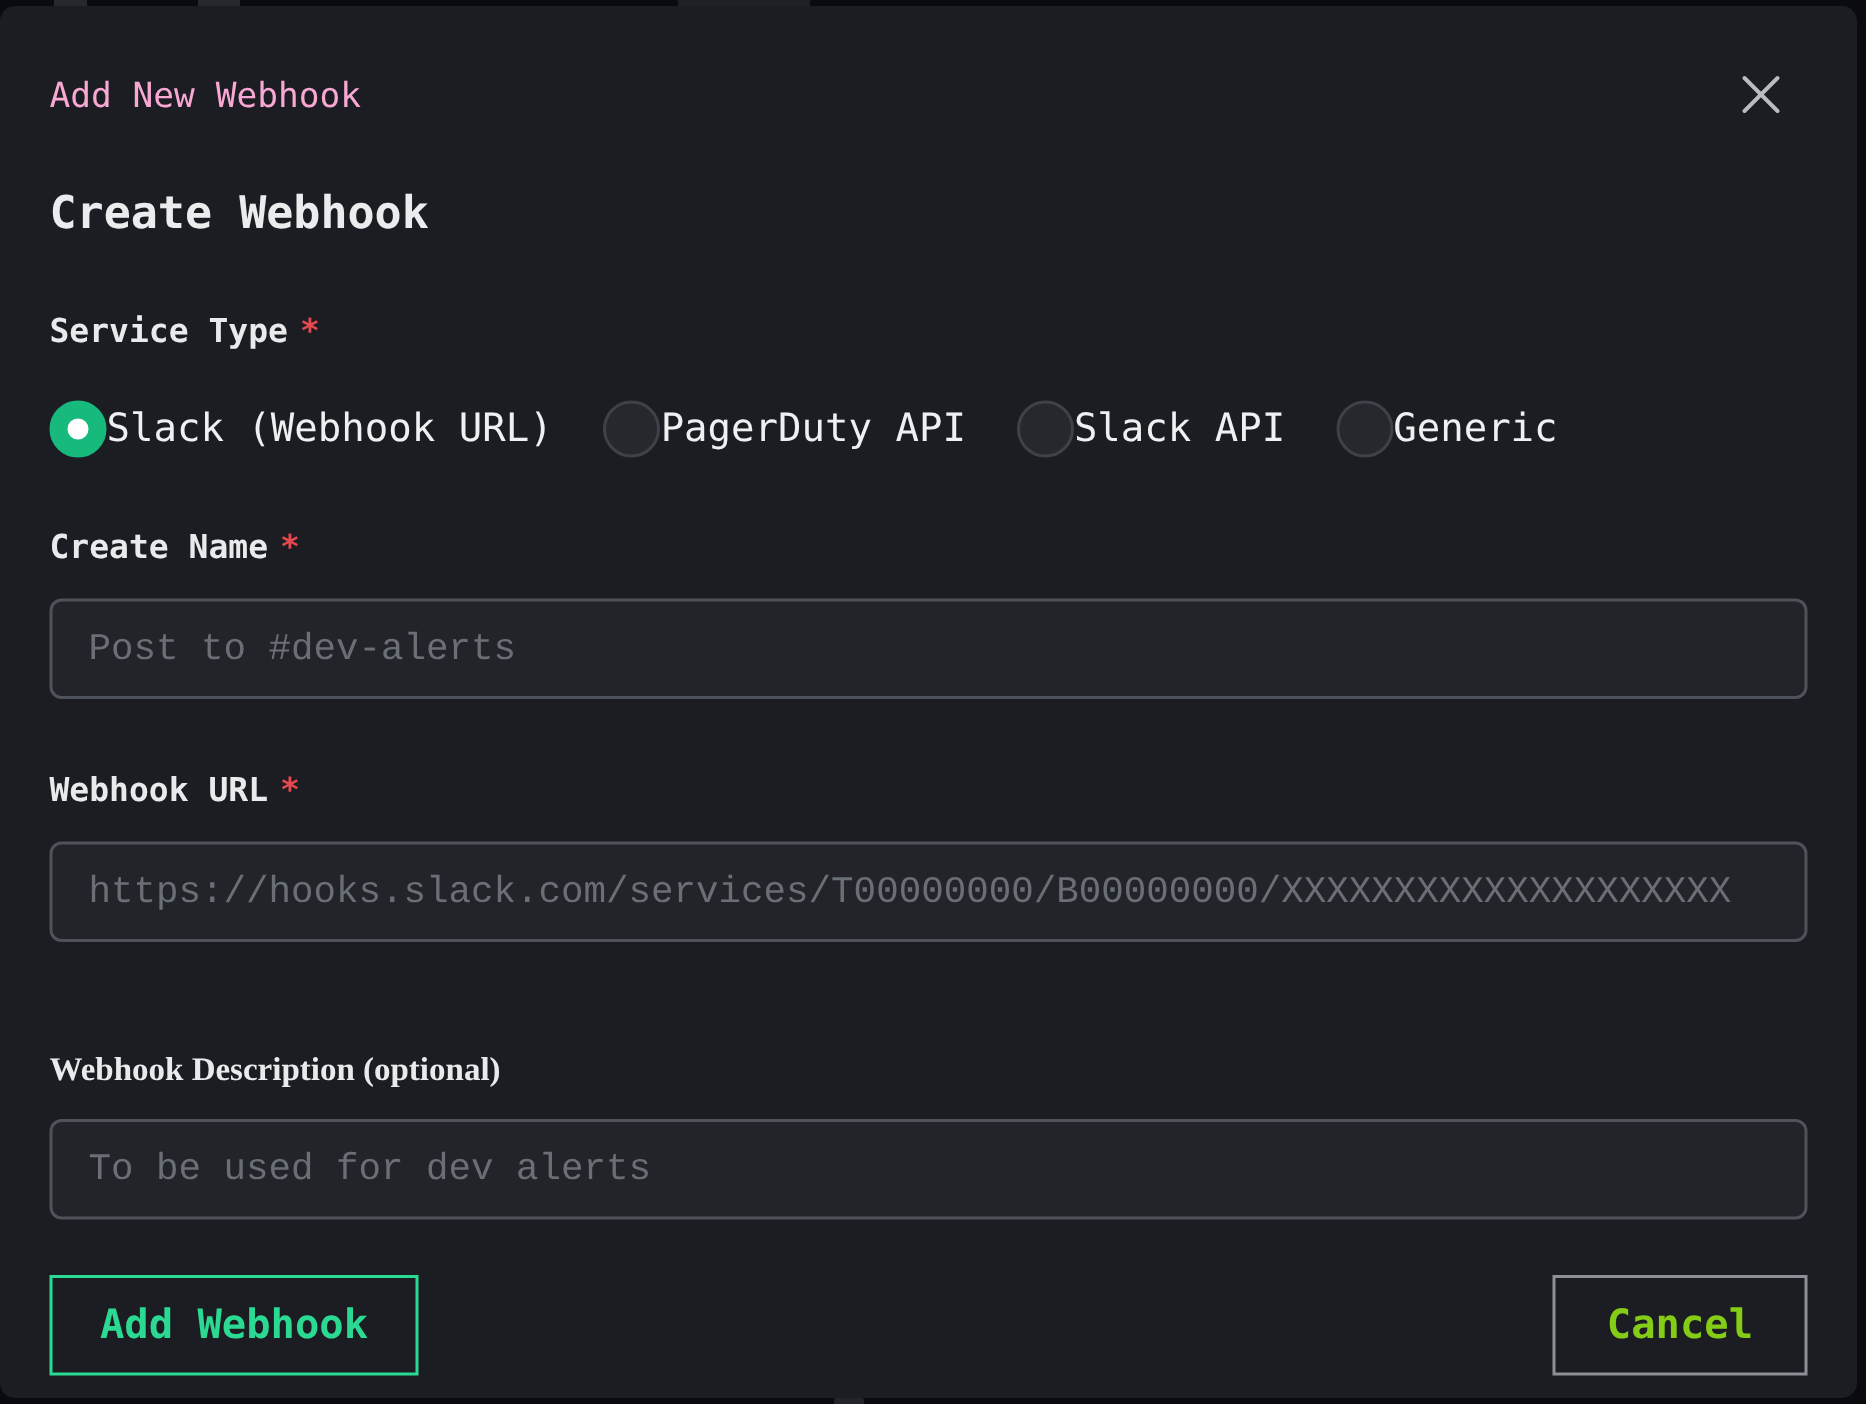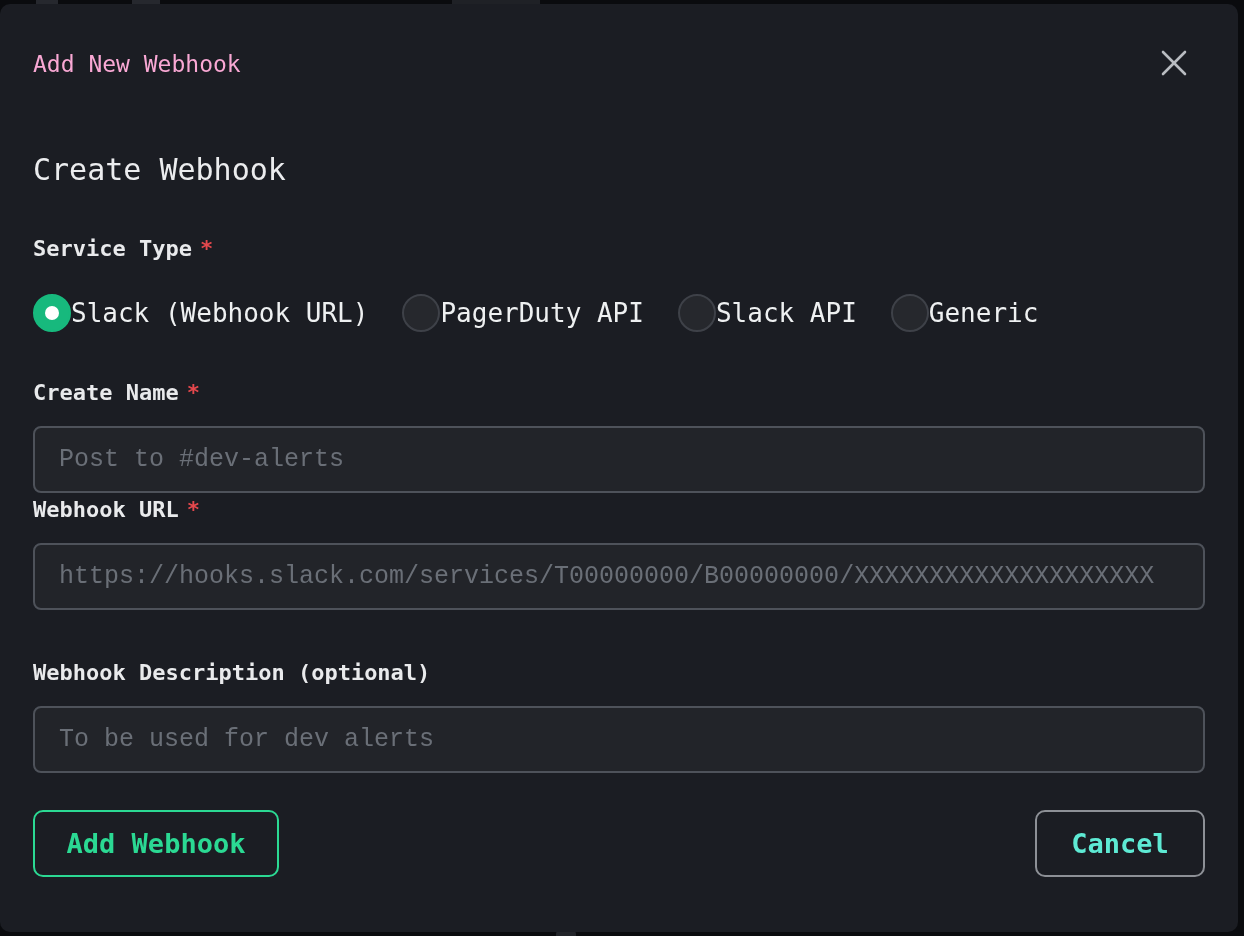--- a/index.html
+++ b/index.html
@@ -41,23 +41,23 @@
   }
   .close-btn {
     width:34px; height:34px;
     background:none; border:none;
     cursor:pointer;
     display:flex; align-items:center; justify-content:center;
     margin-right:14px;
   }
 
   .section-heading {
-    margin-top:69px;
+    margin-top:42px;
     font-size:30px;
-    font-weight:400;
+    font-weight:700;
     color:#ebecee;
   }
 
   .field-label {
     font-size:22px;
     font-weight:700;
     color:#e9eaec;
     line-height:34px;
   }
   .req { color:#e5484d; font-weight:700; padding-left:8px; }
@@ -96,22 +96,22 @@
     border-radius:50%;
     background:#ffffff;
   }
   .radio-label {
     font-size:26px;
     color:#eef0f1;
     white-space:nowrap;
   }
 
   .mt-name  { margin-top:44px; }
-  .mt-url   { }
-  .mt-desc  { margin-top:46px; }
+  .mt-url   { margin-top:45px; }
+  .mt-desc  { margin-top:68px;font-family:Liberation Serif, serif; }
 
   .text-input {
     display:block;
     width:100%;
     height:67px;
     margin-top:16px;
     background:#222429;
     border:2px solid #4e525a;
     border-radius:8px;
     padding:0 24px;
@@ -123,36 +123,36 @@
   .text-input::placeholder { color:#6a6f77; opacity:1; }
 
   .button-row {
     margin-top:37px;
     display:flex;
     align-items:center;
     justify-content:space-between;
   }
   .btn {
     height:67px;
-    border-radius:10px;
+    border-radius:0;
     font-family:"DejaVu Sans Mono","Liberation Mono",monospace;
     font-size:27px;
     font-weight:700;
     cursor:pointer;
     background:transparent;
   }
   .btn-primary {
     min-width:246px;
     border:2px solid #2bd993;
     color:#2bd993;
   }
   .btn-cancel {
     min-width:170px;
     border:2px solid #8d9096;
-    color:#5eead4;
+    color:#84cc16;
   }
 </style>
 </head>
 <body>
 
 <div class="behind-seg s1"></div>
 <div class="behind-seg s2"></div>
 <div class="behind-seg s3"></div>
 <div class="behind-notch"></div>
 

